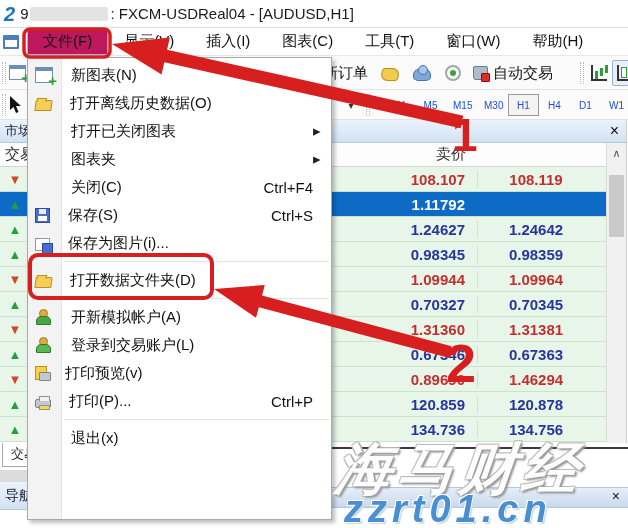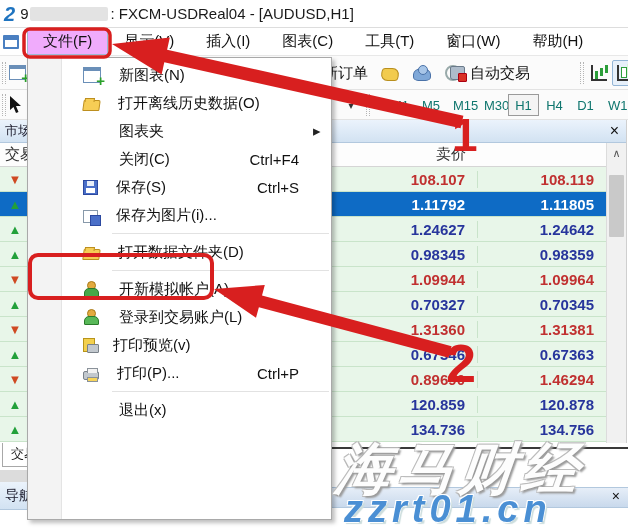--- a/index.html
+++ b/index.html
@@ -14,21 +14,21 @@
   .redact{display:inline-block;width:78px;height:14px;background:#e3e3e3;border-radius:2px;margin-right:2px;}
   .t-main{white-space:nowrap;}
 
   
   .menubar{position:absolute;left:0;top:28px;width:628px;height:28px;background:#fff;
     border-bottom:1px solid #e8e8e8;display:flex;align-items:center;}
   .child-icon{width:16px;height:14px;margin:0 8px 0 3px;background:#fff;border:2px solid #4a7fc1;border-top:5px solid #4a7fc1;border-radius:1px;}
   .mb-wrap{display:flex;height:100%;align-items:stretch;}
   .mb-item{appearance:none;background:transparent;border:1px solid transparent;font-size:15px;color:#111;
     padding:0 15px;cursor:default;}
-  .mb-item.active{background:#f0abfc;border-color:#9db8d4;}
+  .mb-item.active{background:#be185d;border-color:#9db8d4;}
 
   
   .toolbar{position:absolute;left:0;width:628px;background:#fbfbfb;border-bottom:1px solid #e3e3e3;}
   .tb1{top:56px;height:34px;}
   .tb2{top:90px;height:30px;}
   .grip{position:absolute;top:6px;width:4px;height:22px;border-left:1px dotted #b5b5b5;border-right:1px dotted #b5b5b5;}
   .tbtn{position:absolute;top:4px;height:26px;display:flex;align-items:center;gap:5px;border:1px solid transparent;
     border-radius:2px;background:transparent;font-size:15px;color:#111;padding:0 4px;}
   .ic16{width:17px;height:15px;display:inline-block;position:relative;}
   .ic-new-chart{background:#fff;border:1px solid #6a8fb8;border-top:4px solid #6a8fb8;}
@@ -41,21 +41,21 @@
   .ic-target{width:16px;height:16px;border:2px solid #9aa;border-radius:50%;}
   .ic-target::after{content:"";position:absolute;left:3px;top:3px;width:6px;height:6px;border-radius:50%;background:#3aa33a;}
   .ic-bin{width:15px;height:14px;background:#aebccb;border:1px solid #6a7a8a;border-radius:2px 2px 3px 3px;}
   .ic-bin::after{content:"";position:absolute;right:-3px;bottom:-3px;width:7px;height:7px;background:#d93025;border:1px solid #a01;border-radius:1px;}
   .ic-bars{width:18px;height:16px;border-left:2px solid #333;border-bottom:2px solid #333;}
   .ic-bars::after{content:"";position:absolute;left:2px;bottom:0;width:3px;height:8px;background:#2c9e3a;box-shadow:5px -3px 0 #2c9e3a,10px -6px 0 #2c9e3a;}
   .ic-candles{width:18px;height:16px;border-left:2px solid #333;border-bottom:2px solid #333;}
   .ic-candles::after{content:"";position:absolute;left:2px;bottom:1px;width:4px;height:9px;background:#fff;border:1px solid #2c9e3a;box-shadow:6px -3px 0 #d8f5d8;}
   .pressed{background:#e7f0fa;border-color:#93b5d6;}
   .tf{position:absolute;top:4px;height:22px;width:31px;border:1px solid transparent;background:transparent;
-    font-size:13px;color:#0f766e;text-align:center;line-height:20px;}
+    font-size:10px;color:#1d4ed8;text-align:center;line-height:20px;}
   .tf.active{border-color:#9a9a9a;background:#f4f4f4;}
   .dd-btn{position:absolute;top:8px;left:340px;width:22px;height:16px;font-size:10px;color:#333;text-align:center;line-height:14px;}
   .cursor-svg{position:absolute;left:9px;top:6px;}
 
   
   .mw{position:absolute;left:0;top:120px;width:628px;height:323px;background:#fff;}
   .mw-head{position:absolute;left:0;top:0;width:626px;height:23px;
     background:linear-gradient(#ebf3fc,#d2e2f2);border-bottom:1px solid #b2c8de;
     font-size:13px;color:#223;display:flex;align-items:center;padding-left:5px;}
   .mw-close{position:absolute;right:7px;top:1px;font-size:16px;color:#111;line-height:20px;cursor:default;}
@@ -63,21 +63,21 @@
     display:flex;align-items:center;font-size:15px;color:#333;}
   .c-sym{width:180px;padding-left:5px;}
   .c-sell{width:298px;text-align:right;padding-right:12px;}
   .c-buy{width:128px;text-align:right;padding-right:10px;margin-top:39px;}
   .mw-rows{position:absolute;left:0;top:47px;width:606px;}
   .mw-row{display:flex;align-items:center;height:25px;background:#e8f6e9;border-bottom:1px solid #c9e4ca;font-size:15px;font-weight:600;}
   .mw-arr{width:30px;text-align:center;font-size:13px;}
   .dir-up .mw-arr::after{content:"▲";color:#22a03a;}
   .dir-down .mw-arr::after{content:"▼";color:#cf4a22;}
   .mw-sell{width:448px;text-align:right;padding-right:12px;border-right:1px solid #c9e4ca;}
-  .mw-buy{width:126px;text-align:right;padding-right:10px;}
+  .mw-buy{width:126px;text-align:center;padding-right:10px;}
   .dir-up .mw-sell,.dir-up .mw-buy{color:#27359c;}
   .dir-down .mw-sell,.dir-down .mw-buy{color:#c03030;}
   .mw-row.selected{background:#0e6bc5;}
   .mw-row.selected .mw-sell,.mw-row.selected .mw-buy{color:#fff;border-right-color:#0e6bc5;}
   .mw-scroll{position:absolute;left:606px;top:23px;width:20px;height:300px;background:#f1f1f1;border-left:1px solid #dcdcdc;}
   .sb-up{display:block;text-align:center;color:#555;font-size:11px;padding-top:4px;}
   .sb-thumb{position:absolute;left:2px;top:32px;width:15px;height:62px;background:#c9c9c9;border-radius:1px;}
   .mw-right-edge{position:absolute;left:626px;top:120px;width:2px;height:323px;background:#fff;border-left:1px solid #cfcfcf;}
 
   
@@ -89,28 +89,28 @@
   .nav-body{position:absolute;left:0;top:510px;width:332px;height:18px;background:#fff;}
 
   
   .black-line{position:absolute;left:300px;top:447px;width:328px;height:2px;background:#3a3a3a;}
   .term-bar{position:absolute;left:300px;top:487px;width:328px;height:21px;
     background:linear-gradient(#e6eef8,#c9d9ec);border-top:1px solid #b2c8de;border-bottom:1px solid #b2c8de;}
   .term-close{position:absolute;right:8px;top:0;font-size:14px;color:#111;}
 
   
   .filemenu{position:absolute;left:27px;top:57px;width:305px;height:463px;background:#fff;
-    border:1px solid #a9a9a9;box-shadow:3px 3px 4px rgba(0,0,0,.25);z-index:30;padding-top:3px;padding-left:48px;}
+    border:1px solid #a9a9a9;box-shadow:3px 3px 4px rgba(0,0,0,.25);z-index:30;padding-top:3px;}
   .filemenu::before{content:"";position:absolute;left:0;top:0;width:33px;height:100%;background:#f3f3f3;border-right:1px solid #e4e4e4;}
   .menu-item{position:relative;height:28px;display:flex;align-items:center;font-size:15px;color:#111;}
   .menu-item.sep-before{margin-top:9px;}
   .menu-item.sep-before::before{content:"";position:absolute;left:36px;right:2px;top:-5px;border-top:1px solid #e2e2e2;}
   .mi-icon{width:18px;height:16px;margin-left:7px;position:relative;flex:none;}
   .mi-label{margin-left:18px;white-space:nowrap;}
-  .mi-shortcut{margin-left:auto;margin-right:14px;white-space:nowrap;}
+  .mi-shortcut{margin-left:auto;white-space:nowrap;}
   .mi-sub{width:14px;margin-right:4px;color:#222;font-size:11px;}
   .has-sub .mi-sub::after{content:"▸";font-size:15px;}
   
   .ic-folder-open,.ic-folder{width:17px;height:11px;margin-top:4px;background:#f6cd55;border:1px solid #bd8f1f;border-radius:1px 2px 1px 1px;transform:skewX(-8deg);}
   .ic-folder-open::before,.ic-folder::before{content:"";position:absolute;left:0;top:-3px;width:8px;height:3px;background:#f6cd55;border:1px solid #bd8f1f;border-bottom:none;}
   .ic-save{background:#4a6fc8;border:1px solid #2c49a0;width:15px;height:15px;}
   .ic-save::before{content:"";position:absolute;left:3px;top:0;width:7px;height:5px;background:#e8eef8;}
   .ic-save::after{content:"";position:absolute;left:2px;bottom:1px;width:9px;height:5px;background:#fff;}
   .ic-save-pic{border:1px solid #8899aa;background:#fff;width:15px;height:13px;margin-top:2px;}
   .ic-save-pic::after{content:"";position:absolute;right:-4px;bottom:-4px;width:9px;height:9px;background:#4a6fc8;border:1px solid #2c49a0;}
@@ -181,21 +181,21 @@
     </div>
     <div class="tbtn" style="left:376px;">
         <span class="ic16 ic-lasso"></span>
       </div>
     <div class="tbtn" style="left:408px;">
         <span class="ic16 ic-cloud"></span>
       </div>
     <div class="tbtn" style="left:440px;">
         <span class="ic16 ic-target"></span>
       </div>
-    <div class="tbtn" style="left:445px;">
+    <div class="tbtn" style="left:468px;">
       <span class="ic16 ic-bin"></span>
       <span>自动交易</span>
     </div>
     <span class="grip" style="left:580px;"></span>
     <div class="tbtn" style="left:586px;width:26px;">
         <span class="ic16 ic-bars"></span>
       </div>
     <div class="tbtn pressed" style="left:612px;width:26px;">
         <span class="ic16 ic-candles"></span>
       </div>
@@ -242,21 +242,20 @@
 
         <div class="mw-row dir-down">
           <span class="mw-arr"></span>
           <span class="mw-sell">108.107</span>
           <span class="mw-buy">108.119</span>
         </div>
 
         <div class="mw-row selected dir-up">
           <span class="mw-arr"></span>
           <span class="mw-sell">1.11792</span>
-          <span class="mw-buy">1.11805</span>
         </div>
 
         <div class="mw-row dir-up">
           <span class="mw-arr"></span>
           <span class="mw-sell">1.24627</span>
           <span class="mw-buy">1.24642</span>
         </div>
 
         <div class="mw-row dir-up">
           <span class="mw-arr"></span>
@@ -336,20 +335,26 @@
         <span class="mi-sub"></span>
       </div>
 
       <div class="menu-item">
         <span class="mi-icon ic16 ic-folder-open"></span>
         <span class="mi-label">打开离线历史数据(O)</span>
         <span class="mi-shortcut"></span>
         <span class="mi-sub"></span>
       </div>
 
+      <div class="menu-item has-sub">
+        <span class="mi-icon ic16"></span>
+        <span class="mi-label">打开已关闭图表</span>
+        <span class="mi-shortcut"></span>
+        <span class="mi-sub"></span>
+      </div>
 
       <div class="menu-item has-sub">
         <span class="mi-icon ic16"></span>
         <span class="mi-label">图表夹</span>
         <span class="mi-shortcut"></span>
         <span class="mi-sub"></span>
       </div>
 
       <div class="menu-item">
         <span class="mi-icon ic16"></span>

